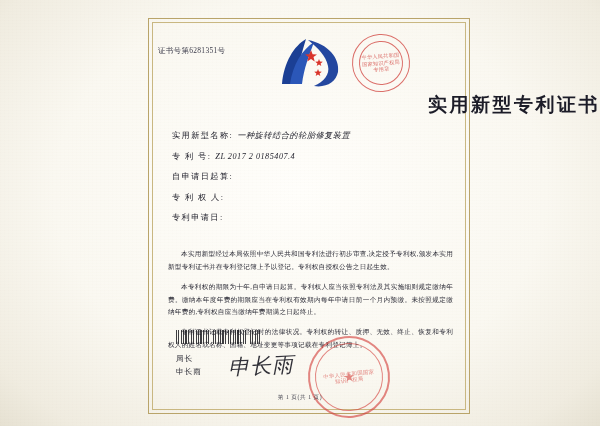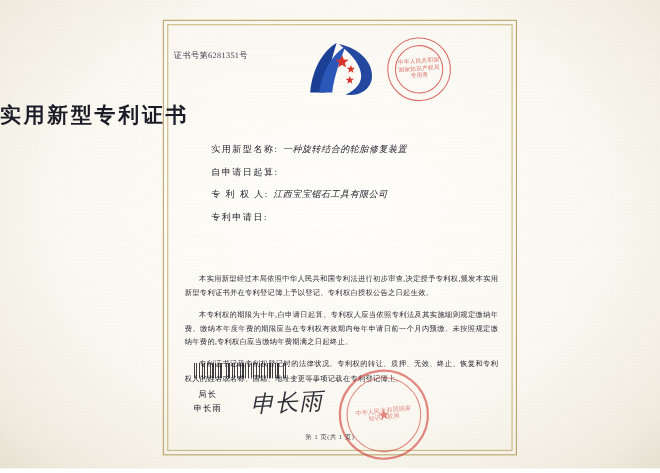--- a/index.html
+++ b/index.html
@@ -111,21 +111,21 @@
     padding: 2px;
     box-sizing: border-box;
   }
 
   
   .doc-title {
     position: absolute;
     left: 0;
     right: 0;
     top: 92px;
-    text-align: left;
+    text-align: right;
     font-size: 19px;
     font-weight: bold;
     color: #1c1c28;
     letter-spacing: 2.5px;
     font-family: "Liberation Serif", serif;
   }
 
   
   .fields {
     position: absolute;
@@ -134,21 +134,20 @@
     width: 280px;
   }
   .field-row {
     display: flex;
     align-items: baseline;
     margin-bottom: 9.5px;
     font-size: 8.2px;
     color: #23232e;
     letter-spacing: 0.4px;
     white-space: nowrap;
-    margin-left: 20px;
   }
   .field-label {
     flex: 0 0 auto;
     letter-spacing: 1.4px;
   }
   .field-value {
     flex: 1 1 auto;
     margin-left: 4px;
     letter-spacing: 0.5px;
     font-style: italic;
@@ -199,21 +198,20 @@
 
   
   .sign-block {
     position: absolute;
     left: 176px;
     top: 352px;
     font-size: 7.6px;
     color: #23232e;
     line-height: 1.75;
     letter-spacing: 1px;
-    text-align: center;
   }
   .signature-script {
     position: absolute;
     left: 228px;
     top: 352px;
     font-size: 21px;
     color: #1b1b24;
     font-family: "Liberation Serif", serif;
     font-style: italic;
     letter-spacing: 1px;
@@ -307,25 +305,28 @@
   </div>
 
   <div class="doc-title">实用新型专利证书</div>
 
   <div class="fields">
     <div class="field-row">
       <span class="field-label">实用新型名称:</span>
       <span class="field-value">一种旋转结合的轮胎修复装置</span>
     </div>
     <div class="field-row">
+      <span class="field-label">专 利 号:</span>
+      <span class="field-value">ZL 2017 2 0185407.4</span>
+    </div>
+    <div class="field-row">
       <span class="field-label">自申请日起算:</span>
     </div>
     <div class="field-row">
       <span class="field-label">专 利 权 人:</span>
-      <span class="field-value">江西宝宝锯石工具有限公司</span>
     </div>
     <div class="field-row">
       <span class="field-label">专利申请日:</span>
     </div>
   </div>
 
   <div class="body-text">
     <p>本实用新型经过本局依照中华人民共和国专利法进行初步审查,决定授予专利权,颁发本实用新型专利证书并在专利登记簿上予以登记。专利权自授权公告之日起生效。</p>
     <p>本专利权的期限为十年,自申请日起算。专利权人应当依照专利法及其实施细则规定缴纳年费。缴纳本年度年费的期限应当在专利权有效期内每年申请日前一个月内预缴。未按照规定缴纳年费的,专利权自应当缴纳年费期满之日起终止。</p>
     <p>专利证书记载专利权登记时的法律状况。专利权的转让、质押、无效、终止、恢复和专利权人的姓名或名称、国籍、地址变更等事项记载在专利登记簿上。</p>

